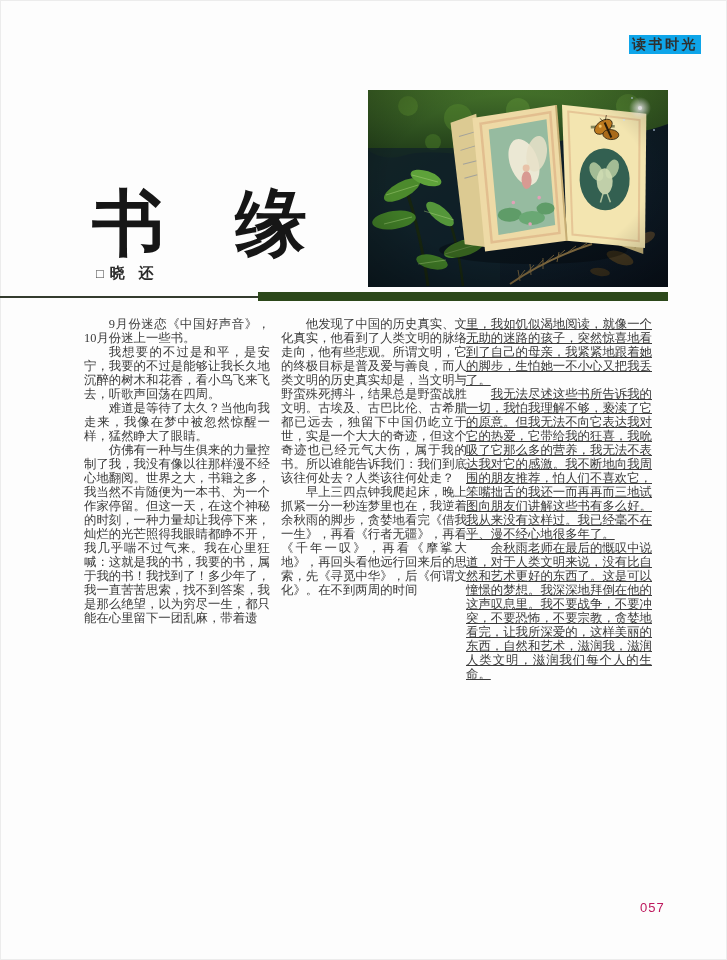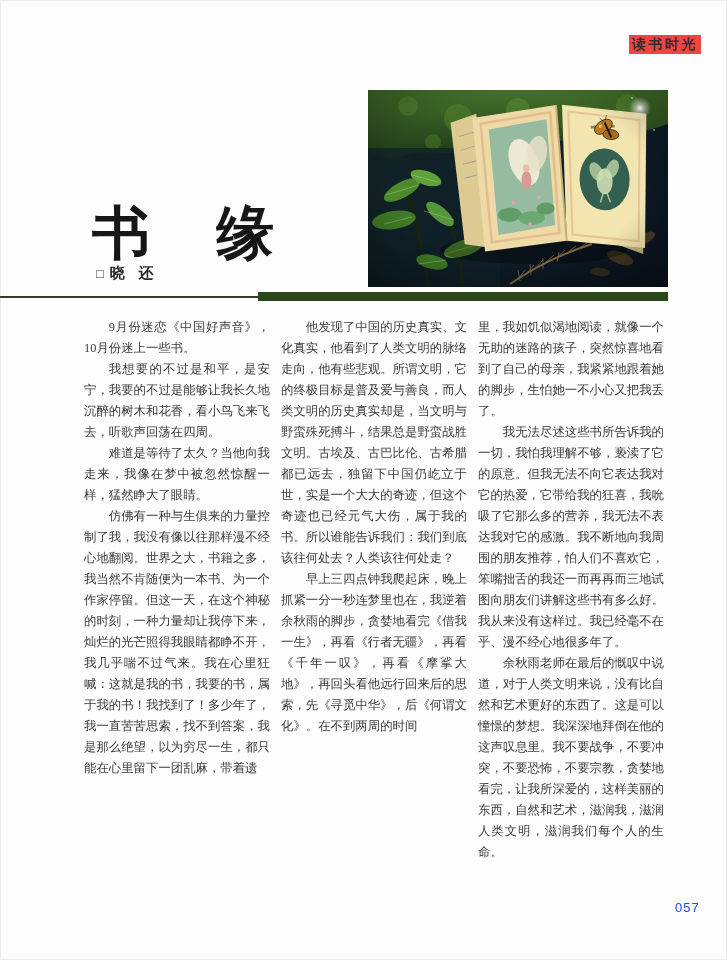--- a/index.html
+++ b/index.html
@@ -4,58 +4,58 @@
 <style>
   html,body{margin:0;padding:0;background:#ffffff;}
   #page{
     position:relative;width:727px;height:960px;background:#fdfdfd;
     overflow:hidden;box-shadow:inset 0 0 0 1px #ececec;
     font-family:"Liberation Serif","DejaVu Serif",serif;
   }
   
   #section-tag{
     position:absolute;top:35px;right:26px;
-    background:#ef4444;color:#2f2f2f;
+    background:#0ea5e9;color:#2f2f2f;
     font-size:14px;font-weight:bold;letter-spacing:2.5px;
     padding:1px 3px;line-height:17px;
   }
   
   #title{
     position:absolute;left:92px;top:190px;
     font-family:"DejaVu Serif","Liberation Serif",serif;
-    font-size:58px;font-weight:bold;color:#161616;
-    word-spacing:42px;letter-spacing:2px;line-height:66px;white-space:nowrap;margin-top:10px;
+    font-size:72px;font-weight:bold;color:#161616;
+    word-spacing:42px;letter-spacing:2px;line-height:66px;white-space:nowrap;
   }
   
   #byline{
     position:absolute;left:96px;top:264px;
     font-size:15px;color:#2a2a2a;letter-spacing:5px;white-space:nowrap;font-weight:bold;
   }
   #byline .marker{font-size:13px;letter-spacing:0;margin-right:6px;color:#3a3a3a;}
   
   #rule{position:absolute;left:0;top:296px;width:258px;height:2px;background:#343c2e;}
   #accent-bar{position:absolute;left:258px;top:292px;width:410px;height:9px;background:#2c481a;}
   
   #photo{position:absolute;left:368px;top:90px;width:300px;height:197px;}
   
   .col{
     position:absolute;top:317px;width:186px;
-    font-size:12.4px;line-height:21px;text-align:justify;
+    font-size:12.4px;line-height:14px;text-align:justify;
     color:#3a3a3a;text-justify:inter-ideograph;
   }
   #col1{left:84px;}
   #col2{left:281px;}
-  #col3{left:478px;}
+  #col3{left:466px;text-decoration:underline;}
   .col p{margin:0;text-indent:2em;}
   .col p.cont{text-indent:0;}
   
   #page-number{
-    position:absolute;left:675px;top:900px;
+    position:absolute;left:640px;top:900px;
     font-family:"Liberation Sans","DejaVu Sans",sans-serif;
-    font-size:13px;color:#1d4ed8;letter-spacing:1px;
+    font-size:13px;color:#be185d;letter-spacing:1px;
   }
 </style>
 </head>
 <body>
 
 <div id="page">
 
   <div id="section-tag">读书时光</div>
 
   <svg id="photo" viewBox="0 0 300 197" aria-hidden="true">

